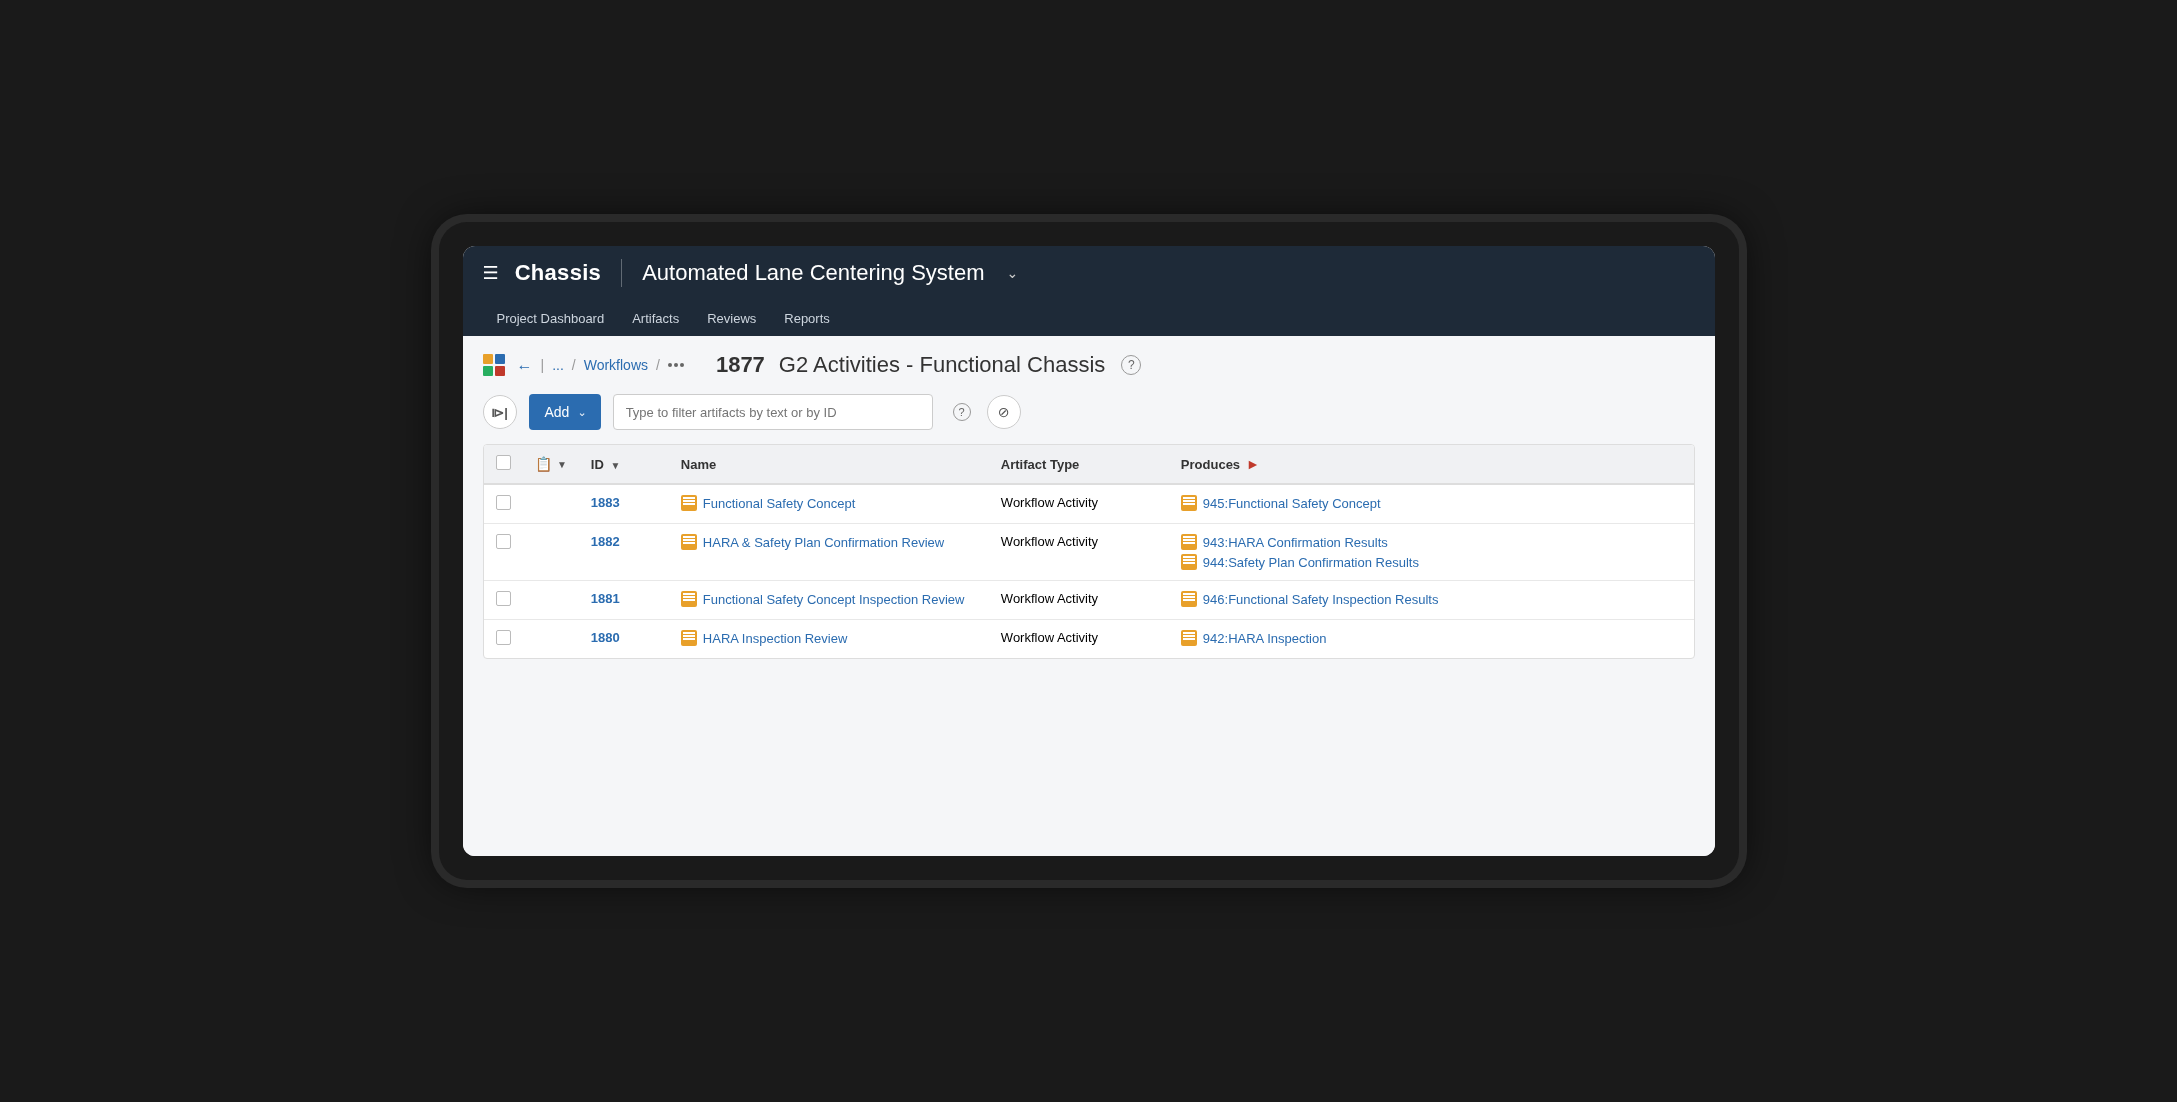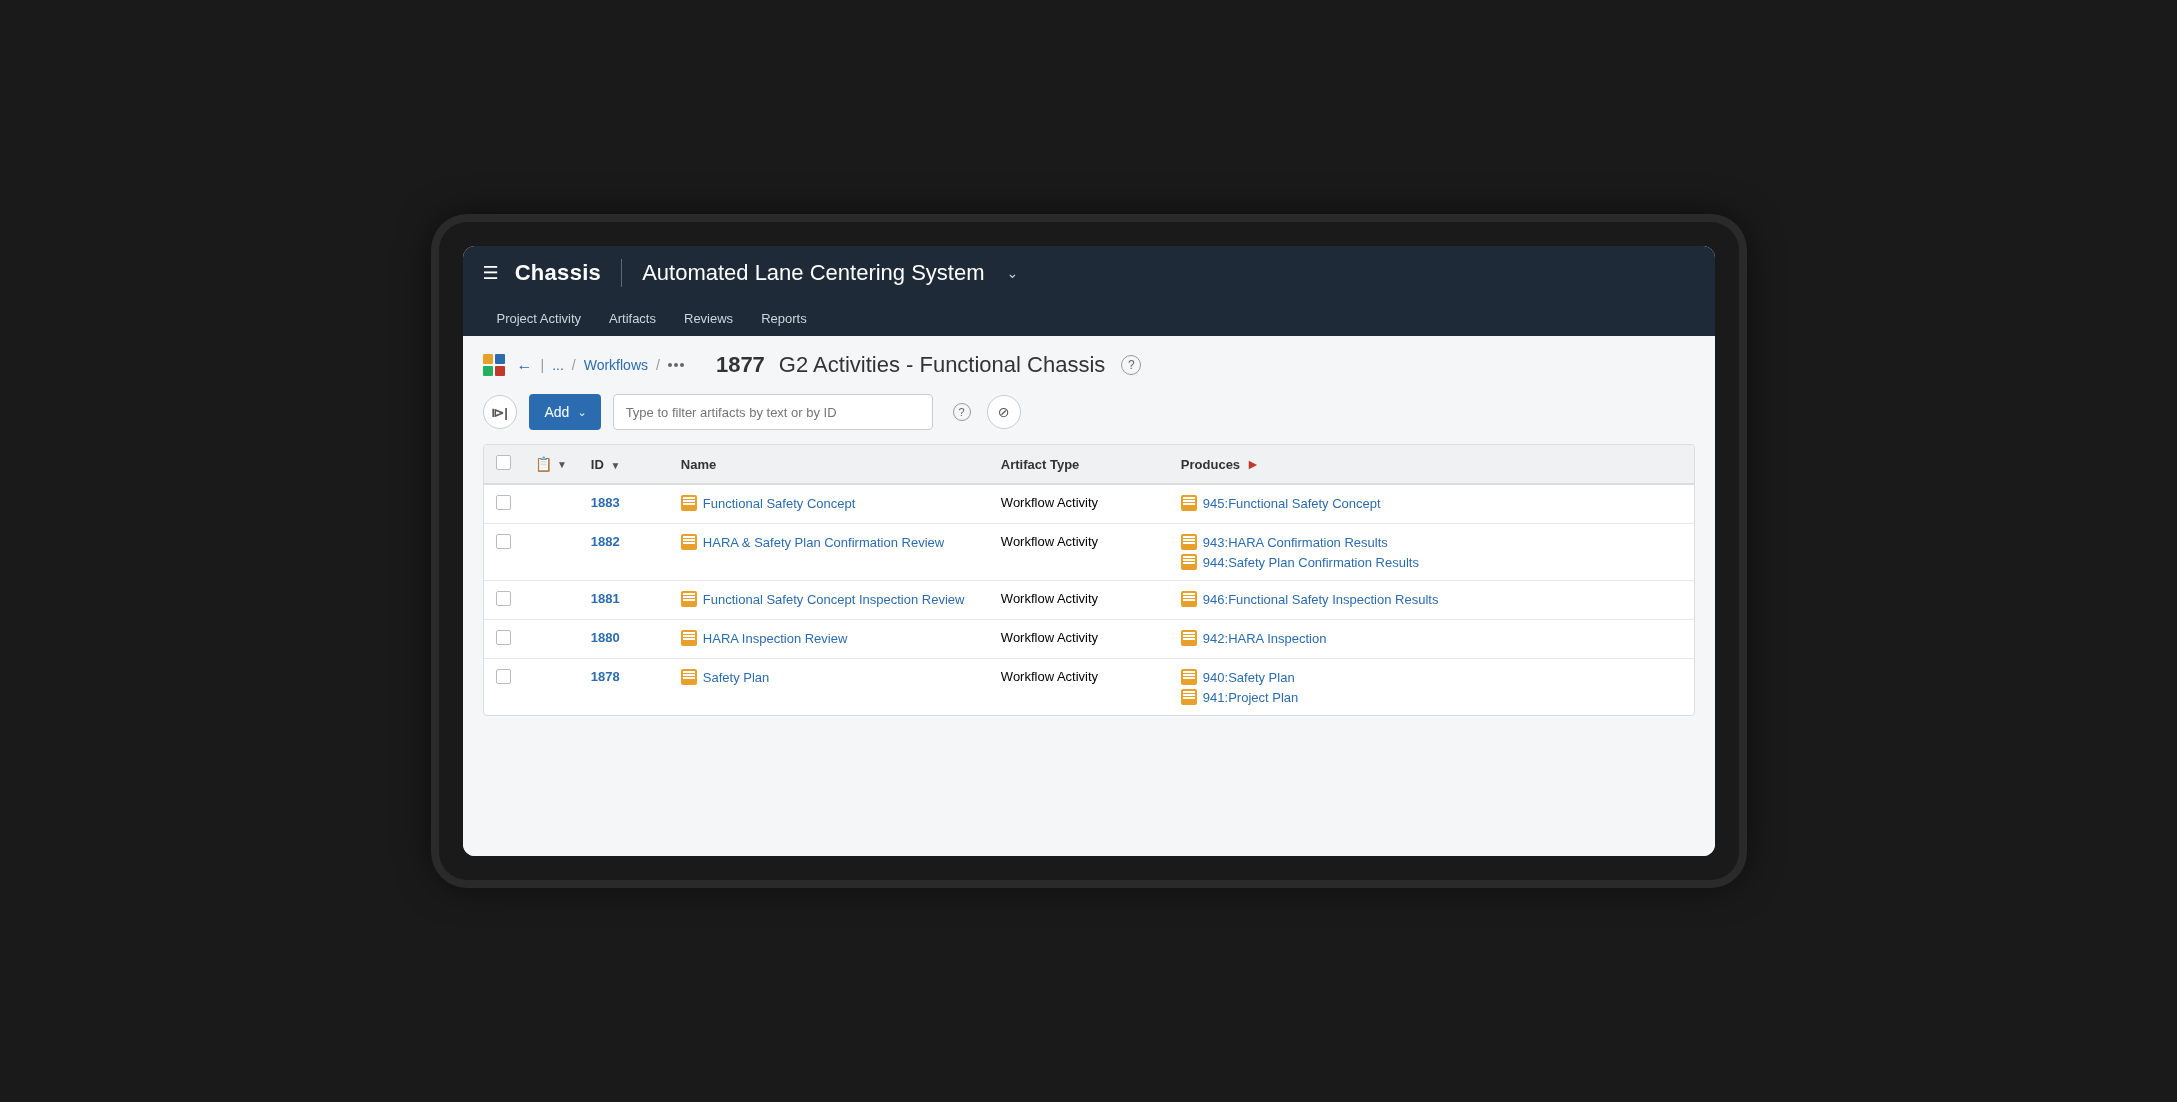--- a/index.html
+++ b/index.html
@@ -341,21 +341,21 @@
 
     <div class="top-bar">
       <div class="top-bar-main">
         <span class="hamburger-icon">☰</span>
         <span class="app-title">Chassis</span>
         <div class="divider-v"></div>
         <span class="project-name">Automated Lane Centering System</span>
         <span class="chevron-down">⌄</span>
       </div>
       <nav class="top-nav">
-        <span class="nav-item">Project Activity</span>
+        <span class="nav-item">Project Dashboard</span>
         <span class="nav-item">Artifacts</span>
         <span class="nav-item">Reviews</span>
         <span class="nav-item">Reports</span>
       </nav>
     </div>
 
     <div class="content-area">
 
       <div class="breadcrumb-bar">
         <div style="display:grid;grid-template-columns:1fr 1fr;gap:2px;width:22px;height:22px;margin-right:4px;">
@@ -494,40 +494,18 @@
                   </a>
                 </td>
                 <td>Workflow Activity</td>
                 <td>
                   <a class="produces-link">
                     <span class="doc-icon"></span>
                     <span>942:HARA Inspection</span>
                   </a>
                 </td>
               </tr>
-              <tr>
-                <td><input type="checkbox" class="checkbox" style=""></td>
-                <td></td>
-                <td><a class="id-link">1878</a></td>
-                <td>
-                  <a class="name-link">
-                    <span class="doc-icon"></span>
-                    <span>Safety Plan</span>
-                  </a>
-                </td>
-                <td>Workflow Activity</td>
-                <td>
-                  <a class="produces-link">
-                    <span class="doc-icon"></span>
-                    <span>940:Safety Plan</span>
-                  </a>
-                  <a class="produces-link">
-                    <span class="doc-icon"></span>
-                    <span>941:Project Plan</span>
-                  </a>
-                </td>
-              </tr>
             </tbody>
         </table>
       </div>
     </div>
   </div>
 </div>
 
 </body></html>

